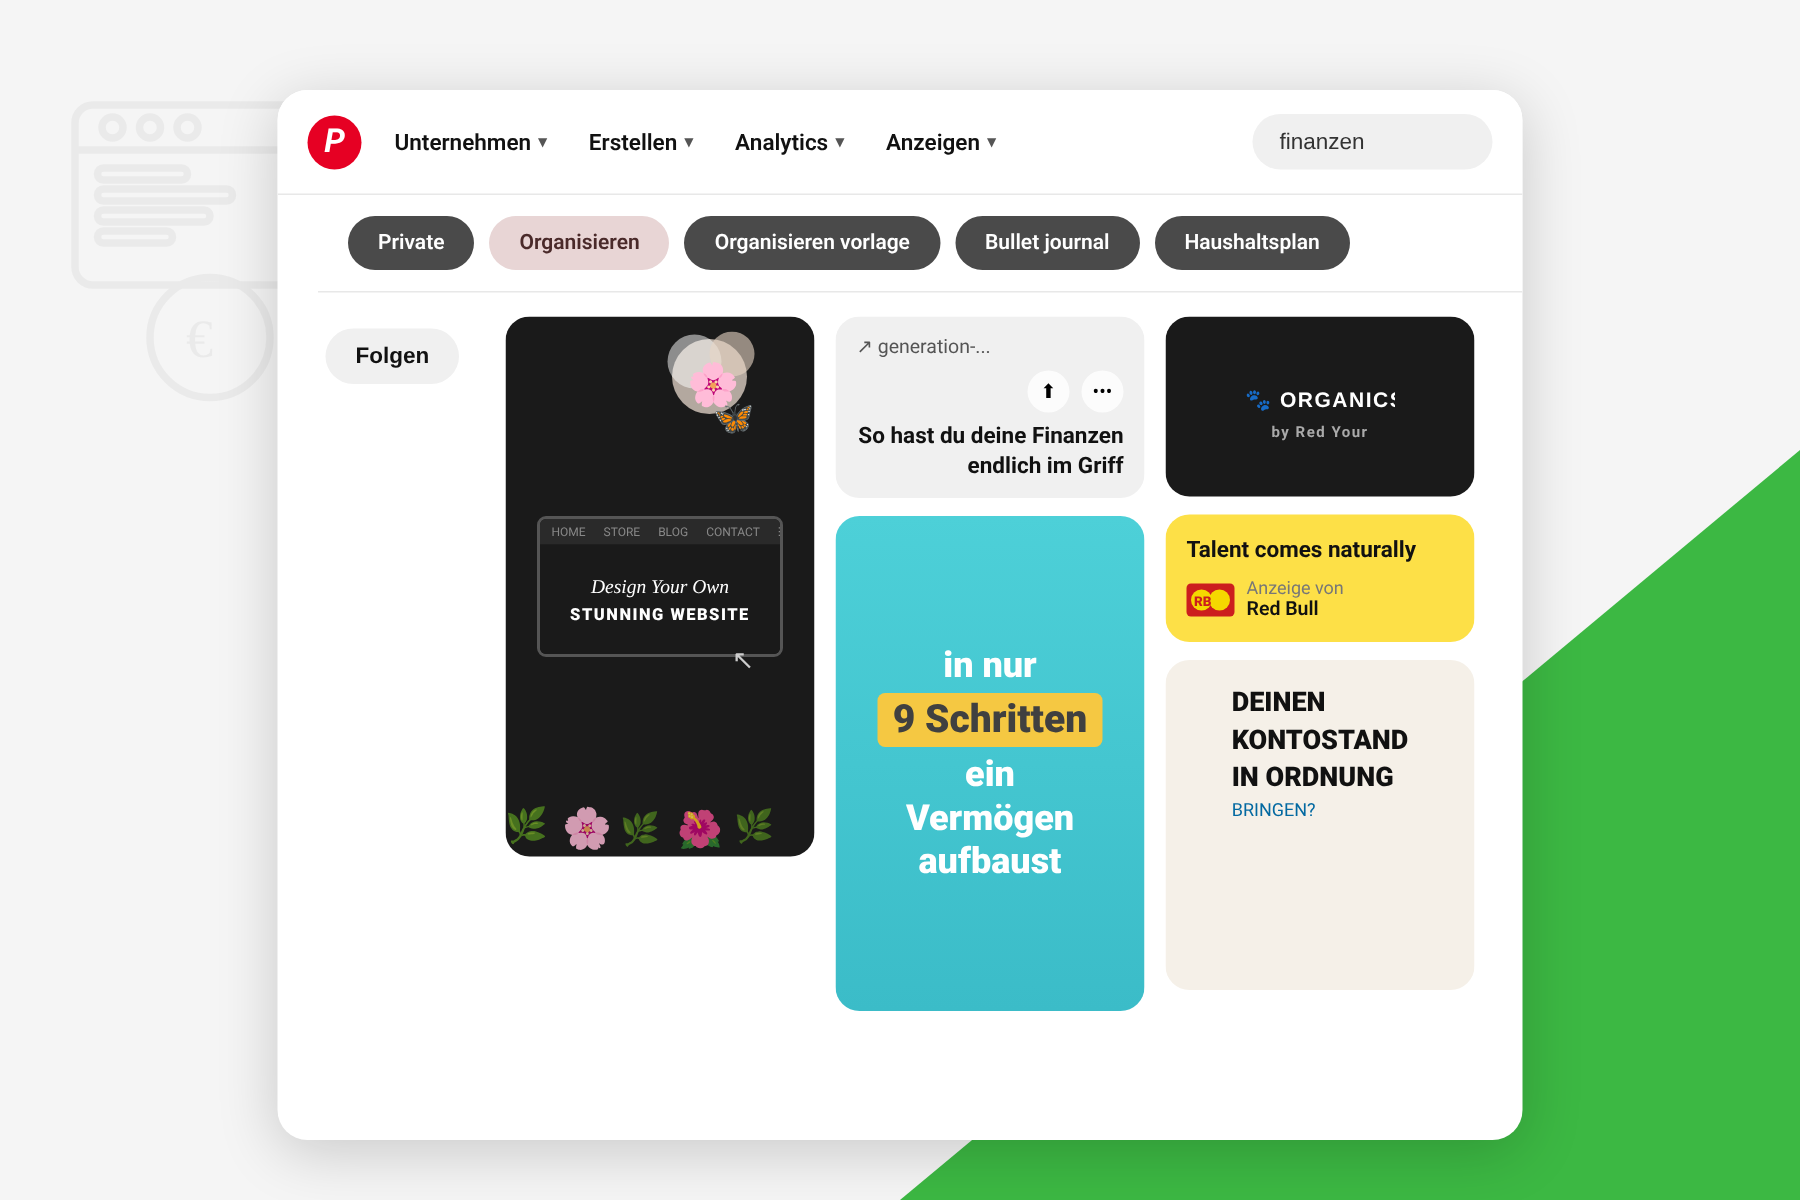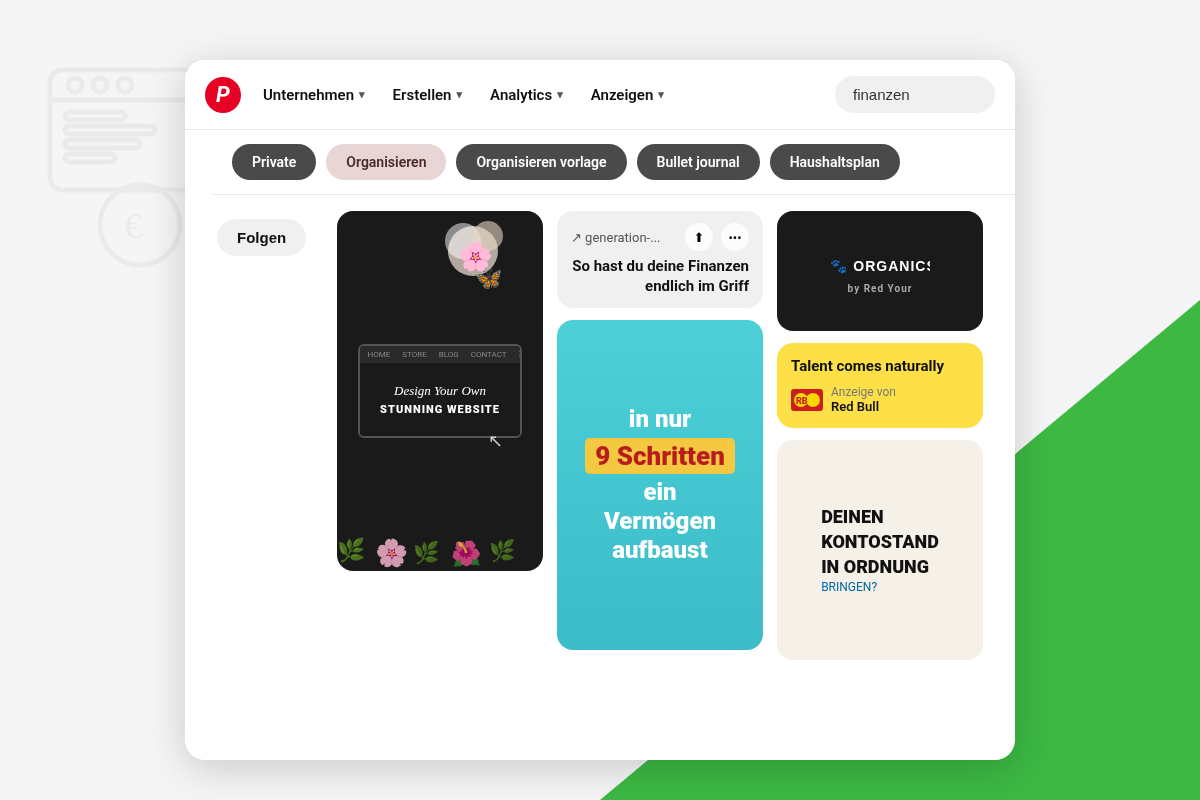--- a/index.html
+++ b/index.html
@@ -258,23 +258,24 @@
 
     
     .top-flower {
       position: absolute;
       top: 10px;
       right: 30px;
     }
 
     .pin-finanzen-toprow {
       display: flex;
-      align-items: center;
+      align-items: flex-start;
       gap: 8px;
       margin-bottom: 6px;
+      flex-direction: column;
     }
 
     
     .pin-cyan {
       height: 330px;
       background: linear-gradient(180deg, #4dd0d8 0%, #3bbcc8 100%);
       display: flex;
       align-items: center;
       justify-content: center;
       padding: 20px;
@@ -297,21 +298,21 @@
       display: flex;
       flex-direction: column;
       align-items: center;
       gap: 4px;
     }
 
     .pin-konto {
       height: 220px;
       background: #f5f0e8;
       display: flex;
-      align-items: center;
+      align-items: flex-start;
       justify-content: center;
       padding: 16px;
     }
   </style>
 </head>
 <body>
 
 <div class="bg-container"></div>
 <div class="green-triangle"></div>
 
@@ -442,21 +443,21 @@
             </div>
           </div>
           <div style="font-size:15px;font-weight:700;color:#111;line-height:1.3;text-align:right;">So hast du deine Finanzen endlich im Griff</div>
         </div>
 
         <div class="pin-card pin-cyan">
           <div style="text-align:center;">
             <div style="font-size:24px;font-weight:900;color:#fff;line-height:1.2;">
               <span>in nur</span>
             </div>
-            <div style="background:#f5c842;color:#b91c1c;padding:3px 10px;border-radius:5px;font-size:26px;font-weight:900;display:inline-block;margin:4px 0;text-align:right;">9 Schritten</div>
+            <div style="background:#f5c842;color:#404040;padding:3px 10px;border-radius:5px;font-size:26px;font-weight:900;display:inline-block;margin:4px 0;text-align:right;">9 Schritten</div>
             <div style="font-size:24px;font-weight:900;color:#fff;line-height:1.2;">ein</div>
             <div style="font-size:24px;font-weight:900;color:#fff;line-height:1.2;">Vermögen</div>
             <div style="font-size:24px;font-weight:900;color:#fff;line-height:1.2;">aufbaust</div>
           </div>
         </div>
       </div>
 
       <div class="col">
 
         <div class="pin-card pin-organics">

